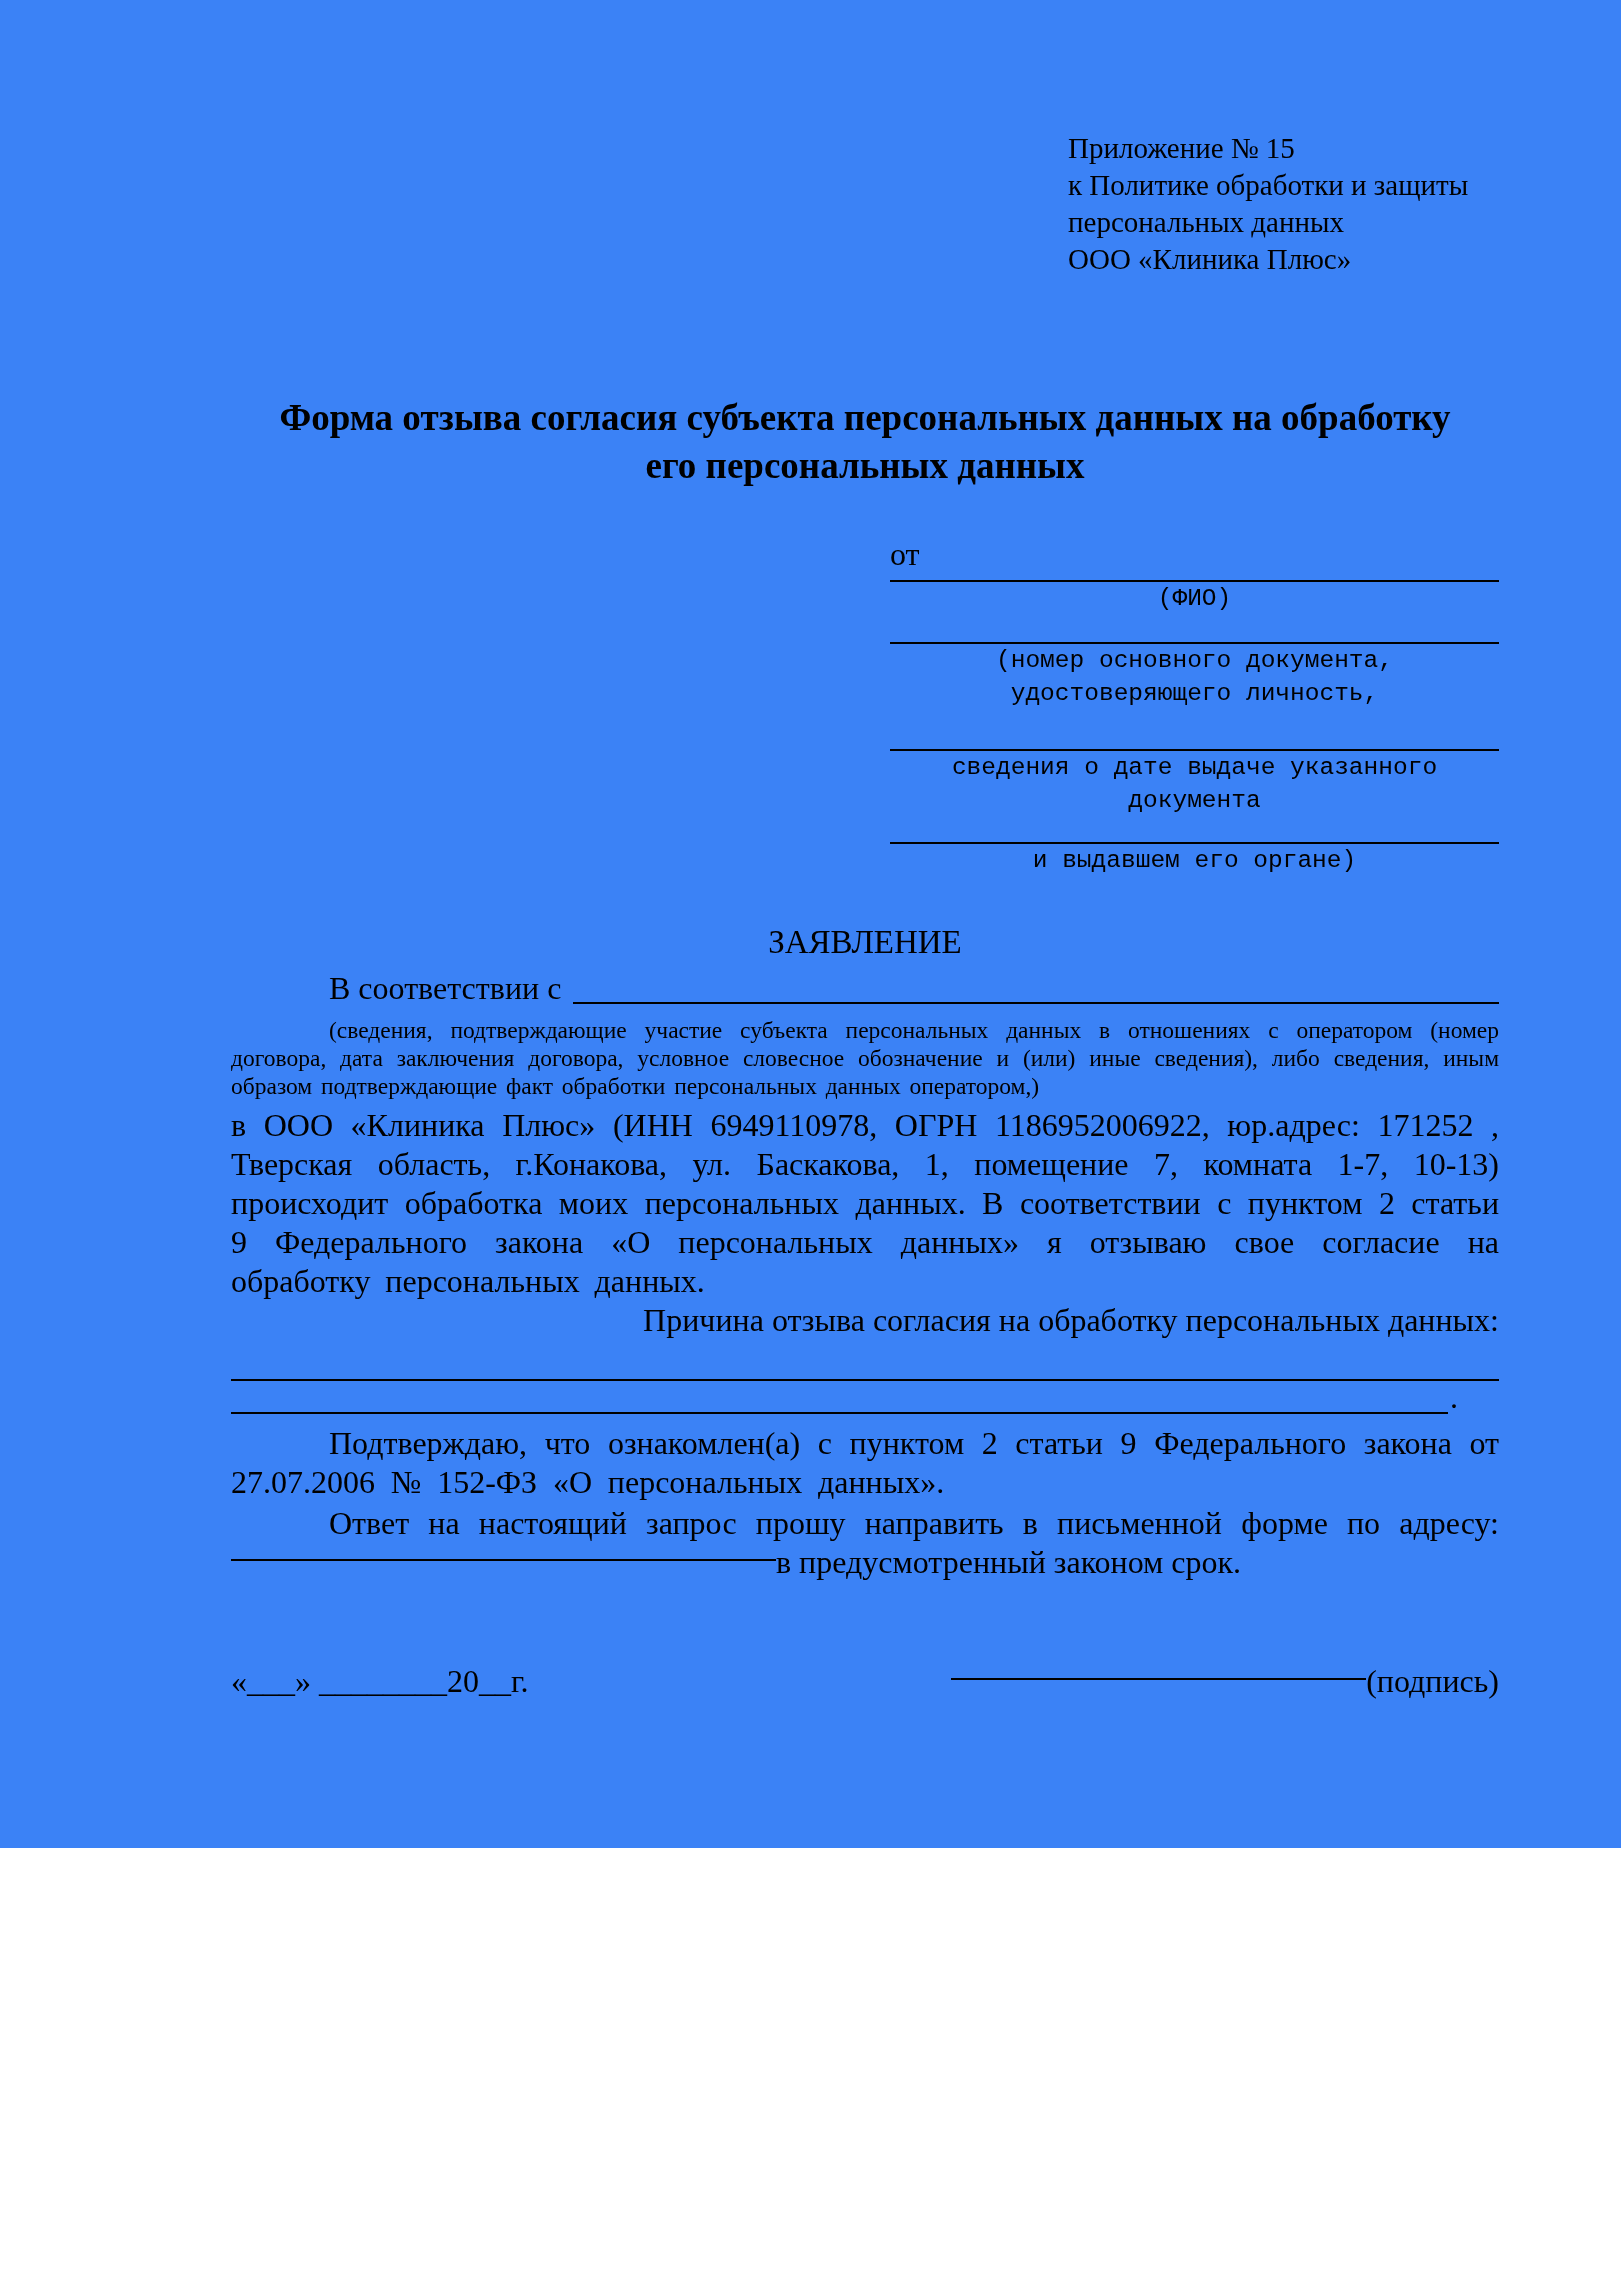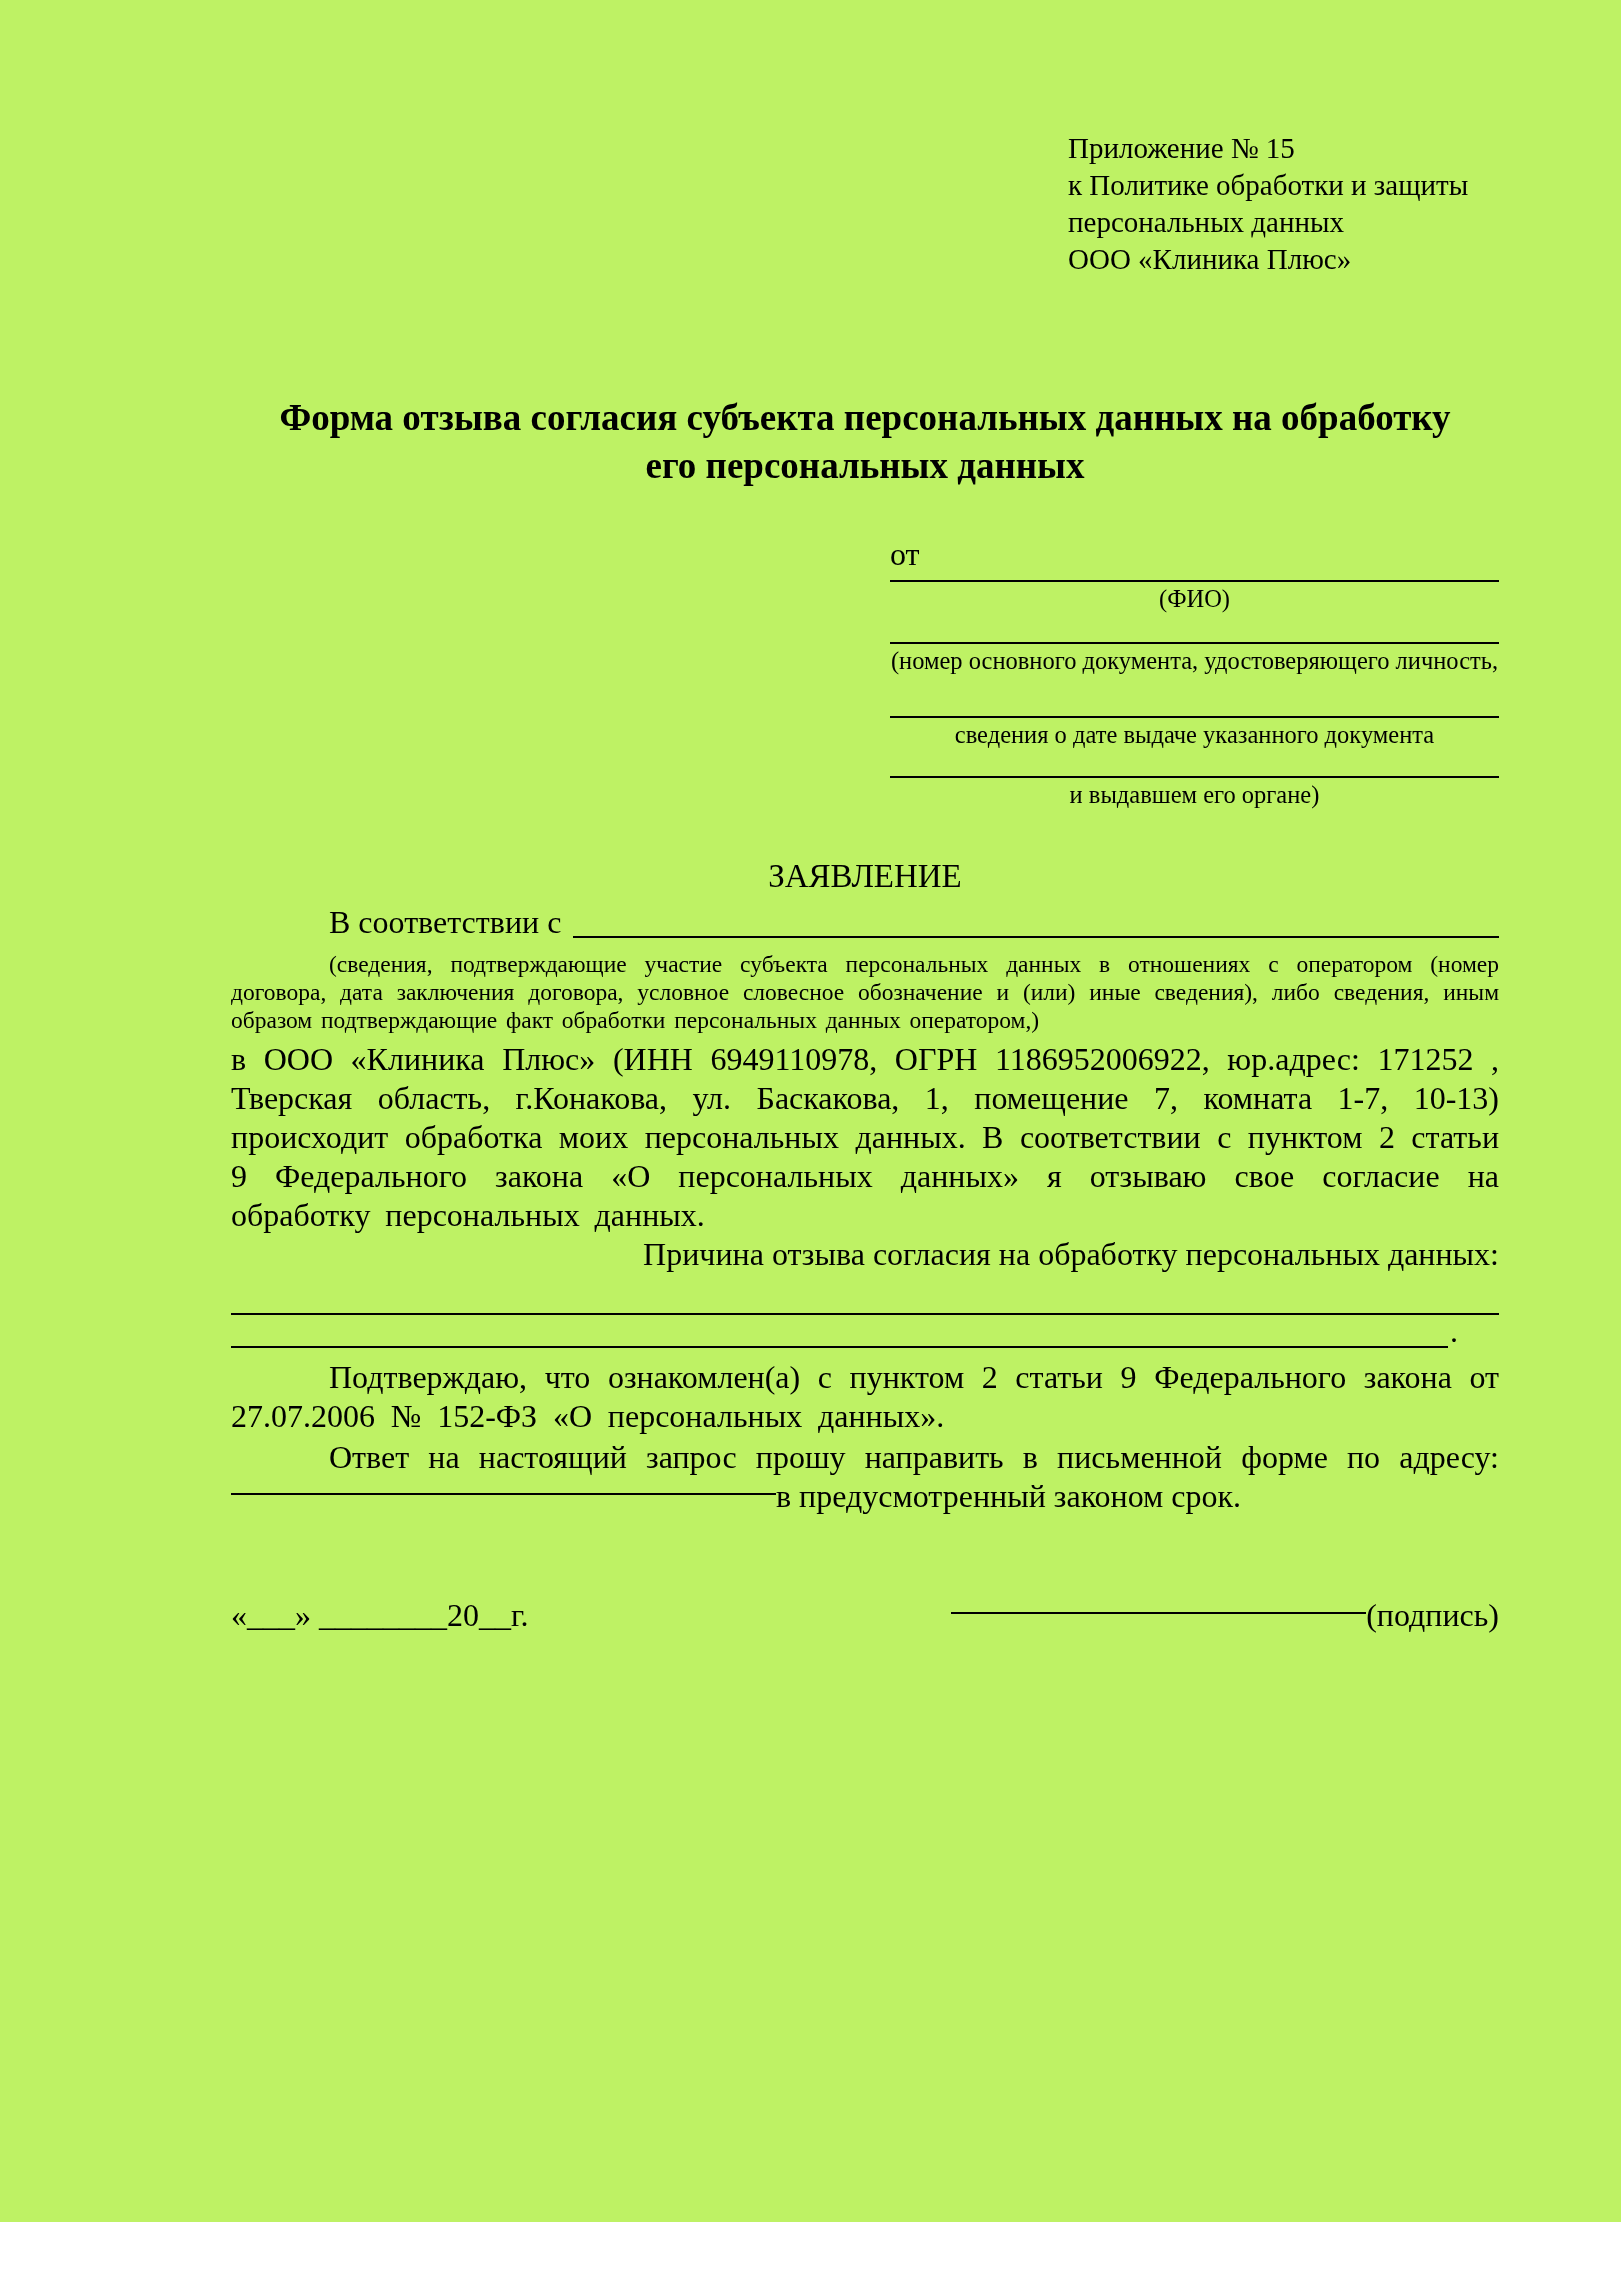--- a/index.html
+++ b/index.html
@@ -1,21 +1,21 @@
 <!DOCTYPE html>
 <html lang="ru"><head>
 <meta charset="utf-8">
 <style>
   * { margin: 0; padding: 0; box-sizing: border-box; }
   html, body { background: #ffffff; }
   .page {
     position: relative;
     width: 1621px;
-    height: 2222px;
-    background: #bef264;
+    height: 1848px;
+    background: #3b82f6;
     color: #000000;
     font-family: "Liberation Serif", "DejaVu Serif", serif;
     padding: 130px 122px 0 231px;
     overflow: hidden;
   }
   
   .header-note {
     margin-left: 837px;
     width: 431px;
     font-size: 29px;
@@ -31,21 +31,21 @@
   }
   
   .addressee {
     margin-top: 45px;
     margin-left: 598px;
     width: 670px;
     font-size: 32px;
     line-height: 39px;
   }
   .addr-from { margin-left: 61px; margin-top: 1px; }
-  .field { margin-left: 61px; }
+  .field { margin-left: 61px; font-family: Liberation Mono, monospace; }
   .blank { border-bottom: 2.9px solid #000; }
   .f1 .blank { height: 7.8px; }
   .f2 .blank { height: 29px; }
   .f3 .blank { height: 41px; }
   .f4 .blank { height: 27.4px; }
   .caption {
     font-size: 24.5px;
     line-height: 33px;
     text-align: center;
   }

